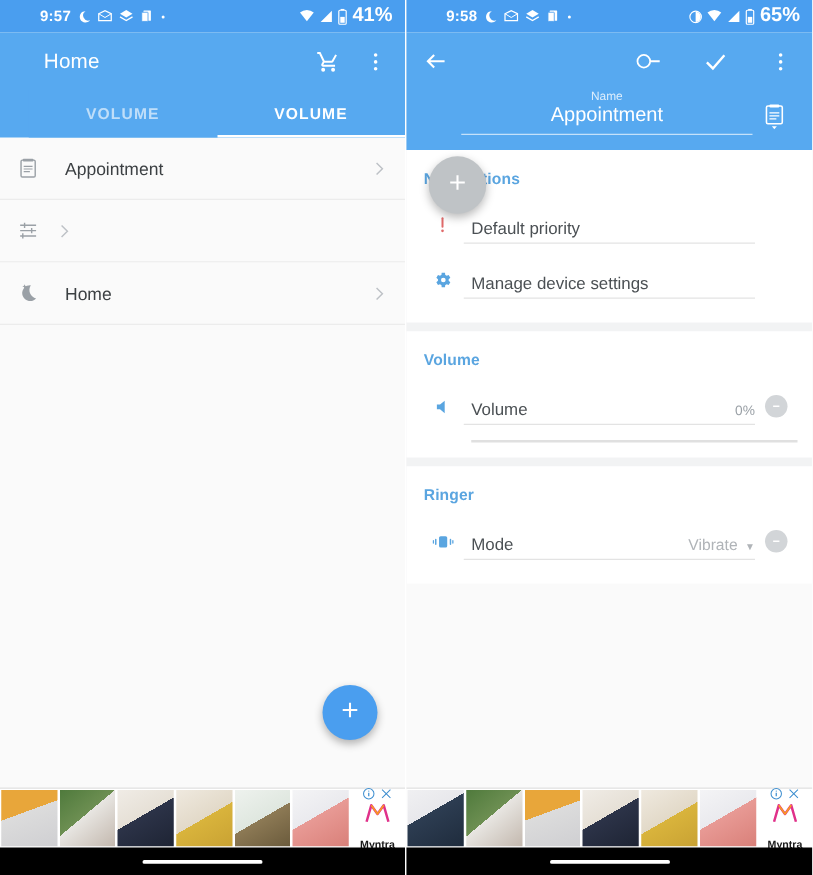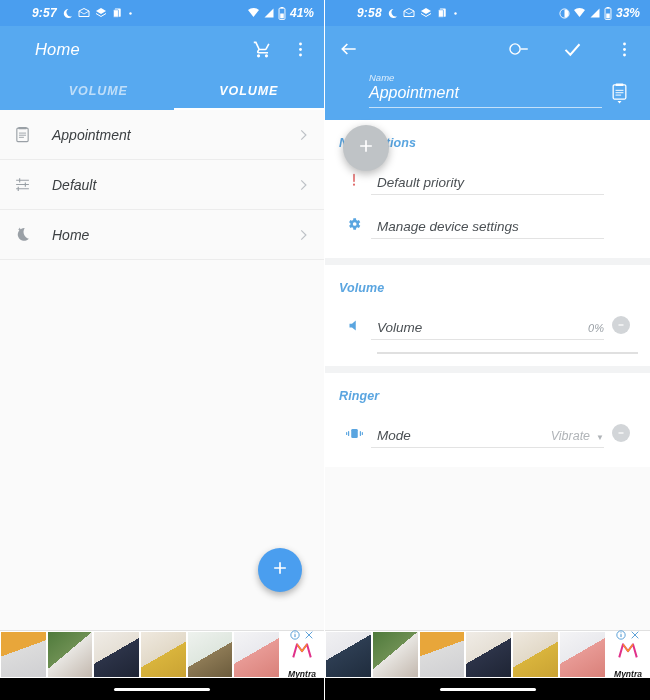--- a/index.html
+++ b/index.html
@@ -2,36 +2,36 @@
 <html><head>
 <meta charset="utf-8">
 <style>
   * { box-sizing: border-box; margin: 0; padding: 0; }
   html, body {
     width: 650px; height: 700px;
     font-family: "Liberation Sans", sans-serif;
     background: #ffffff;
     overflow: hidden;
   }
-  .screens { display: flex; width: 650px; height: 516px; font-style: italic; }
+  .screens { display: flex; width: 650px; height: 516px; }
   .screen { width: 325px; height: 700px; position: relative; overflow: hidden; background: #fafafa; }
   .screen.left { border-right: 1px solid #ffffff; }
 
   
   .statusbar {
     height: 26px; background: #4a9eef;
     display: flex; align-items: center;
     padding: 0 10px; color: #fff;
     font-size: 11.5px; font-weight: bold;
   }
   .sb-left { display: flex; align-items: center; gap: 5px; }
   .sb-right { margin-left: auto; display: flex; align-items: center; gap: 3px; }
   .sb-time { font-size: 12px; letter-spacing: .2px; margin-left: 22px; }
   .sb-ico { display: inline-flex; align-items: center; justify-content: center; }
-  .sb-pct { font-size: 12px; margin-left: 1px; }
+  .sb-pct { font-size: 16px; margin-left: 1px; }
 
   
   .appbar { background: #57a9f0; position: relative; padding-left: 23px; }
   .appbar-row {
     height: 46px; display: flex; align-items: center;
     padding: 0 12px; color: #fff;
   }
   .appbar-title { font-size: 16.5px; font-weight: 500; letter-spacing: .2px; }
   .appbar-actions { margin-left: auto; display: flex; align-items: center; gap: 14px; }
   .icon-btn { display: inline-flex; align-items: center; justify-content: center;
@@ -73,21 +73,21 @@
     position: absolute; left: 18px; top: 125px;
     width: 46px; height: 46px; border-radius: 50%;
     background: #bfc3c6; color: #fff;
     display: flex; align-items: center; justify-content: center;
     box-shadow: 0 3px 8px rgba(0,0,0,.28); cursor: pointer; z-index: 6;
   }
 
   
   .edit-header { background: #57a9f0; padding-bottom: 12px; position: relative; }
   .name-wrap { padding: 0 14px 0 44px; display: flex; align-items: flex-end; }
-  .name-field { flex: 1; }
+  .name-field { flex: 1; text-align: center; }
   .name-caption { font-size: 9.5px; color: rgba(255,255,255,.80); margin-bottom: 1px; }
   .name-value {
     font-size: 16px; color: #ffffff; padding-bottom: 5px;
     border-bottom: 1px solid rgba(255,255,255,.65);
   }
   .name-side { width: 34px; display: flex; justify-content: center;
                align-items: flex-end; padding-bottom: 4px; color: #fff; }
 
   .sections { background: #f2f3f4; }
   .card { background: #ffffff; padding: 10px 0 12px 0; }
@@ -239,21 +239,20 @@
       </div>
       <div class="list-item">
         <span class="li-icon">
           <svg width="17" height="17" viewBox="0 0 24 24">
               <g stroke="#9aa0a6" stroke-width="1.6">
                 <path d="M3 6h18M3 12h18M3 18h18"></path>
                 <path d="M8 3v6M16 9v6M6 15v6"></path>
               </g>
             </svg>
         </span>
-        <span class="li-label">Default</span>
         <span class="li-chev">
           <svg width="14" height="14" viewBox="0 0 24 24">
               <path fill="none" stroke="#bdc1c6" stroke-width="2" d="M9 4l8 8-8 8"></path>
             </svg>
         </span>
       </div>
       <div class="list-item">
         <span class="li-icon">
           <svg width="17" height="17" viewBox="0 0 24 24">
               <path fill="#9aa0a6" d="M15 3a9 9 0 1 0 6 15 10 10 0 0 1-6-15z"></path>
@@ -367,21 +366,21 @@
               <path fill="#fff" d="M21 3v18H3z"></path>
             </svg>
         </span>
         <span class="sb-ico">
           <svg width="8" height="13" viewBox="0 0 12 22">
               <rect x="3.5" y="0" width="5" height="2" fill="#fff"></rect>
               <rect x="1" y="2" width="10" height="19" rx="1.5" fill="none" stroke="#fff" stroke-width="1.6"></rect>
               <rect x="3" y="11" width="6" height="8" fill="#fff"></rect>
             </svg>
         </span>
-        <span class="sb-pct">33%</span>
+        <span class="sb-pct">65%</span>
       </div>
     </div>
 
     <div class="edit-header">
       <div class="appbar-row">
         <span class="icon-btn">
           <svg width="20" height="20" viewBox="0 0 24 24">
               <path fill="none" stroke="#fff" stroke-width="2" d="M20 12H4M10 6l-6 6 6 6"></path>
             </svg>
         </span>

